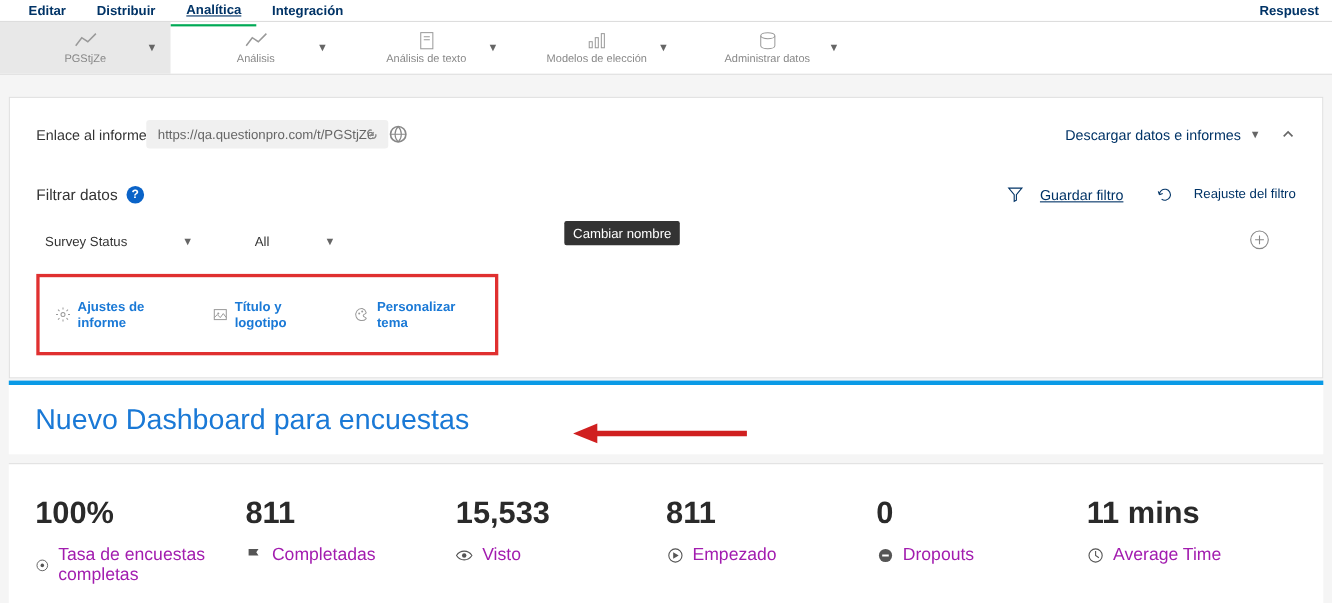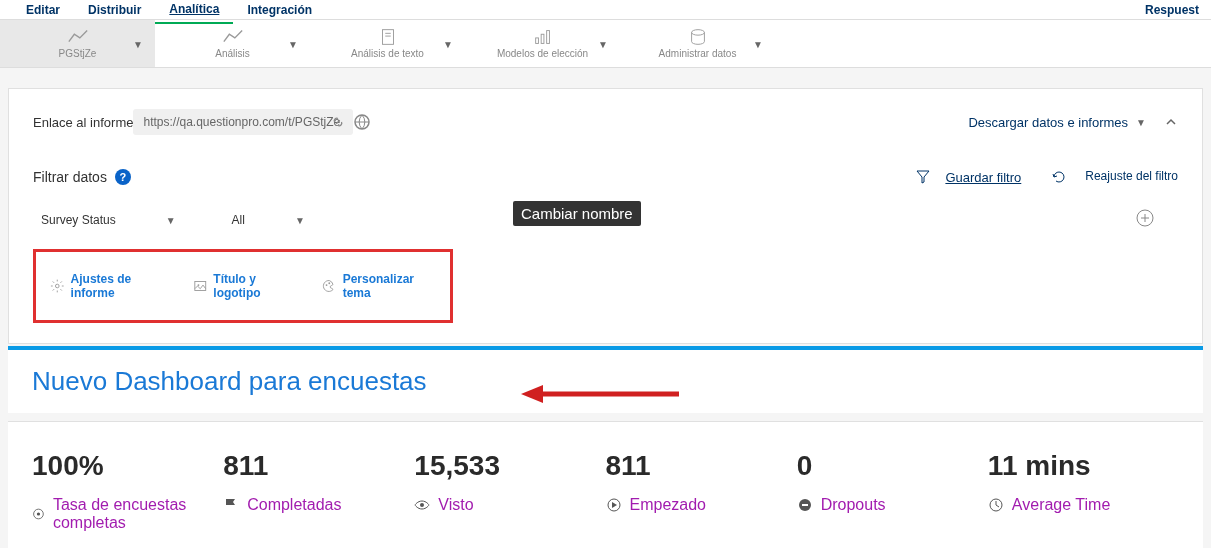--- a/index.html
+++ b/index.html
@@ -24,21 +24,21 @@
 .download-link { margin-left: auto; color: #036; font-size: 13px; cursor: pointer; display: flex; align-items: center; gap: 8px; }
 .collapse-icon { color: #666; cursor: pointer; margin-left: 18px; }
 .filter-row { display: flex; align-items: center; margin-top: 34px; }
 .filter-label { font-size: 14px; color: #333; margin-right: 8px; }
 .help-icon { width: 16px; height: 16px; background: #0a63c8; color: #fff; border-radius: 50%; display: inline-flex; align-items: center; justify-content: center; font-size: 11px; font-weight: bold; }
 .save-filter { margin-left: auto; color: #036; font-size: 13px; display: flex; align-items: center; gap: 14px; cursor: pointer; text-decoration: underline; }
 .reset-filter { margin-left: 30px; color: #036; font-size: 12px; display: flex; align-items: flex-start; gap: 18px; cursor: pointer; }
 .dropdown-row { display: flex; align-items: flex-start; gap: 40px; margin-top: 24px; position: relative; }
 .dropdown { display: flex; align-items: center; gap: 50px; font-size: 12px; color: #333; cursor: pointer; padding: 4px 8px; }
 .dropdown-caret { color: #666; font-size: 10px; }
-.tooltip { position: absolute; left: 480px; top: -8px; background: #333; color: #fff; font-size: 15px; padding: 4px 8px; border-radius: 2px; }
+.tooltip { position: absolute; left: 480px; top: -8px; background: #333; color: #fff; font-size: 12px; padding: 4px 8px; border-radius: 2px; }
 .plus-circle { position: absolute; right: 24px; color: #888; cursor: pointer; }
 .highlighted-box { border: 3px solid #e03030; margin-top: 18px; padding: 20px 14px; display: flex; gap: 24px; width: 420px; position: relative; font-weight: bold; }
 .setting-link { display: flex; align-items: center; gap: 6px; font-size: 12px; color: #1a79d6; cursor: pointer; }
 .setting-link .si { color: #999; }
 .arrow-annotation { position: absolute; left: 510px; top: 290px; pointer-events: none; }
 .blue-bar { height: 4px; background: #0a9ae6; margin-top: 2px; }
 .dashboard-title { background: #fff; padding: 16px 24px; font-size: 26px; color: #1a79d6; font-weight: 400; }
 .stats-panel { background: #fff; border-top: 1px solid #e0e0e0; margin-top: 8px; padding: 28px 24px; display: flex; }
 .stat { flex: 1; display: flex; flex-direction: column; }
 .stat-value { font-size: 28px; font-weight: 700; color: #2a2a2a; margin-bottom: 14px; }

